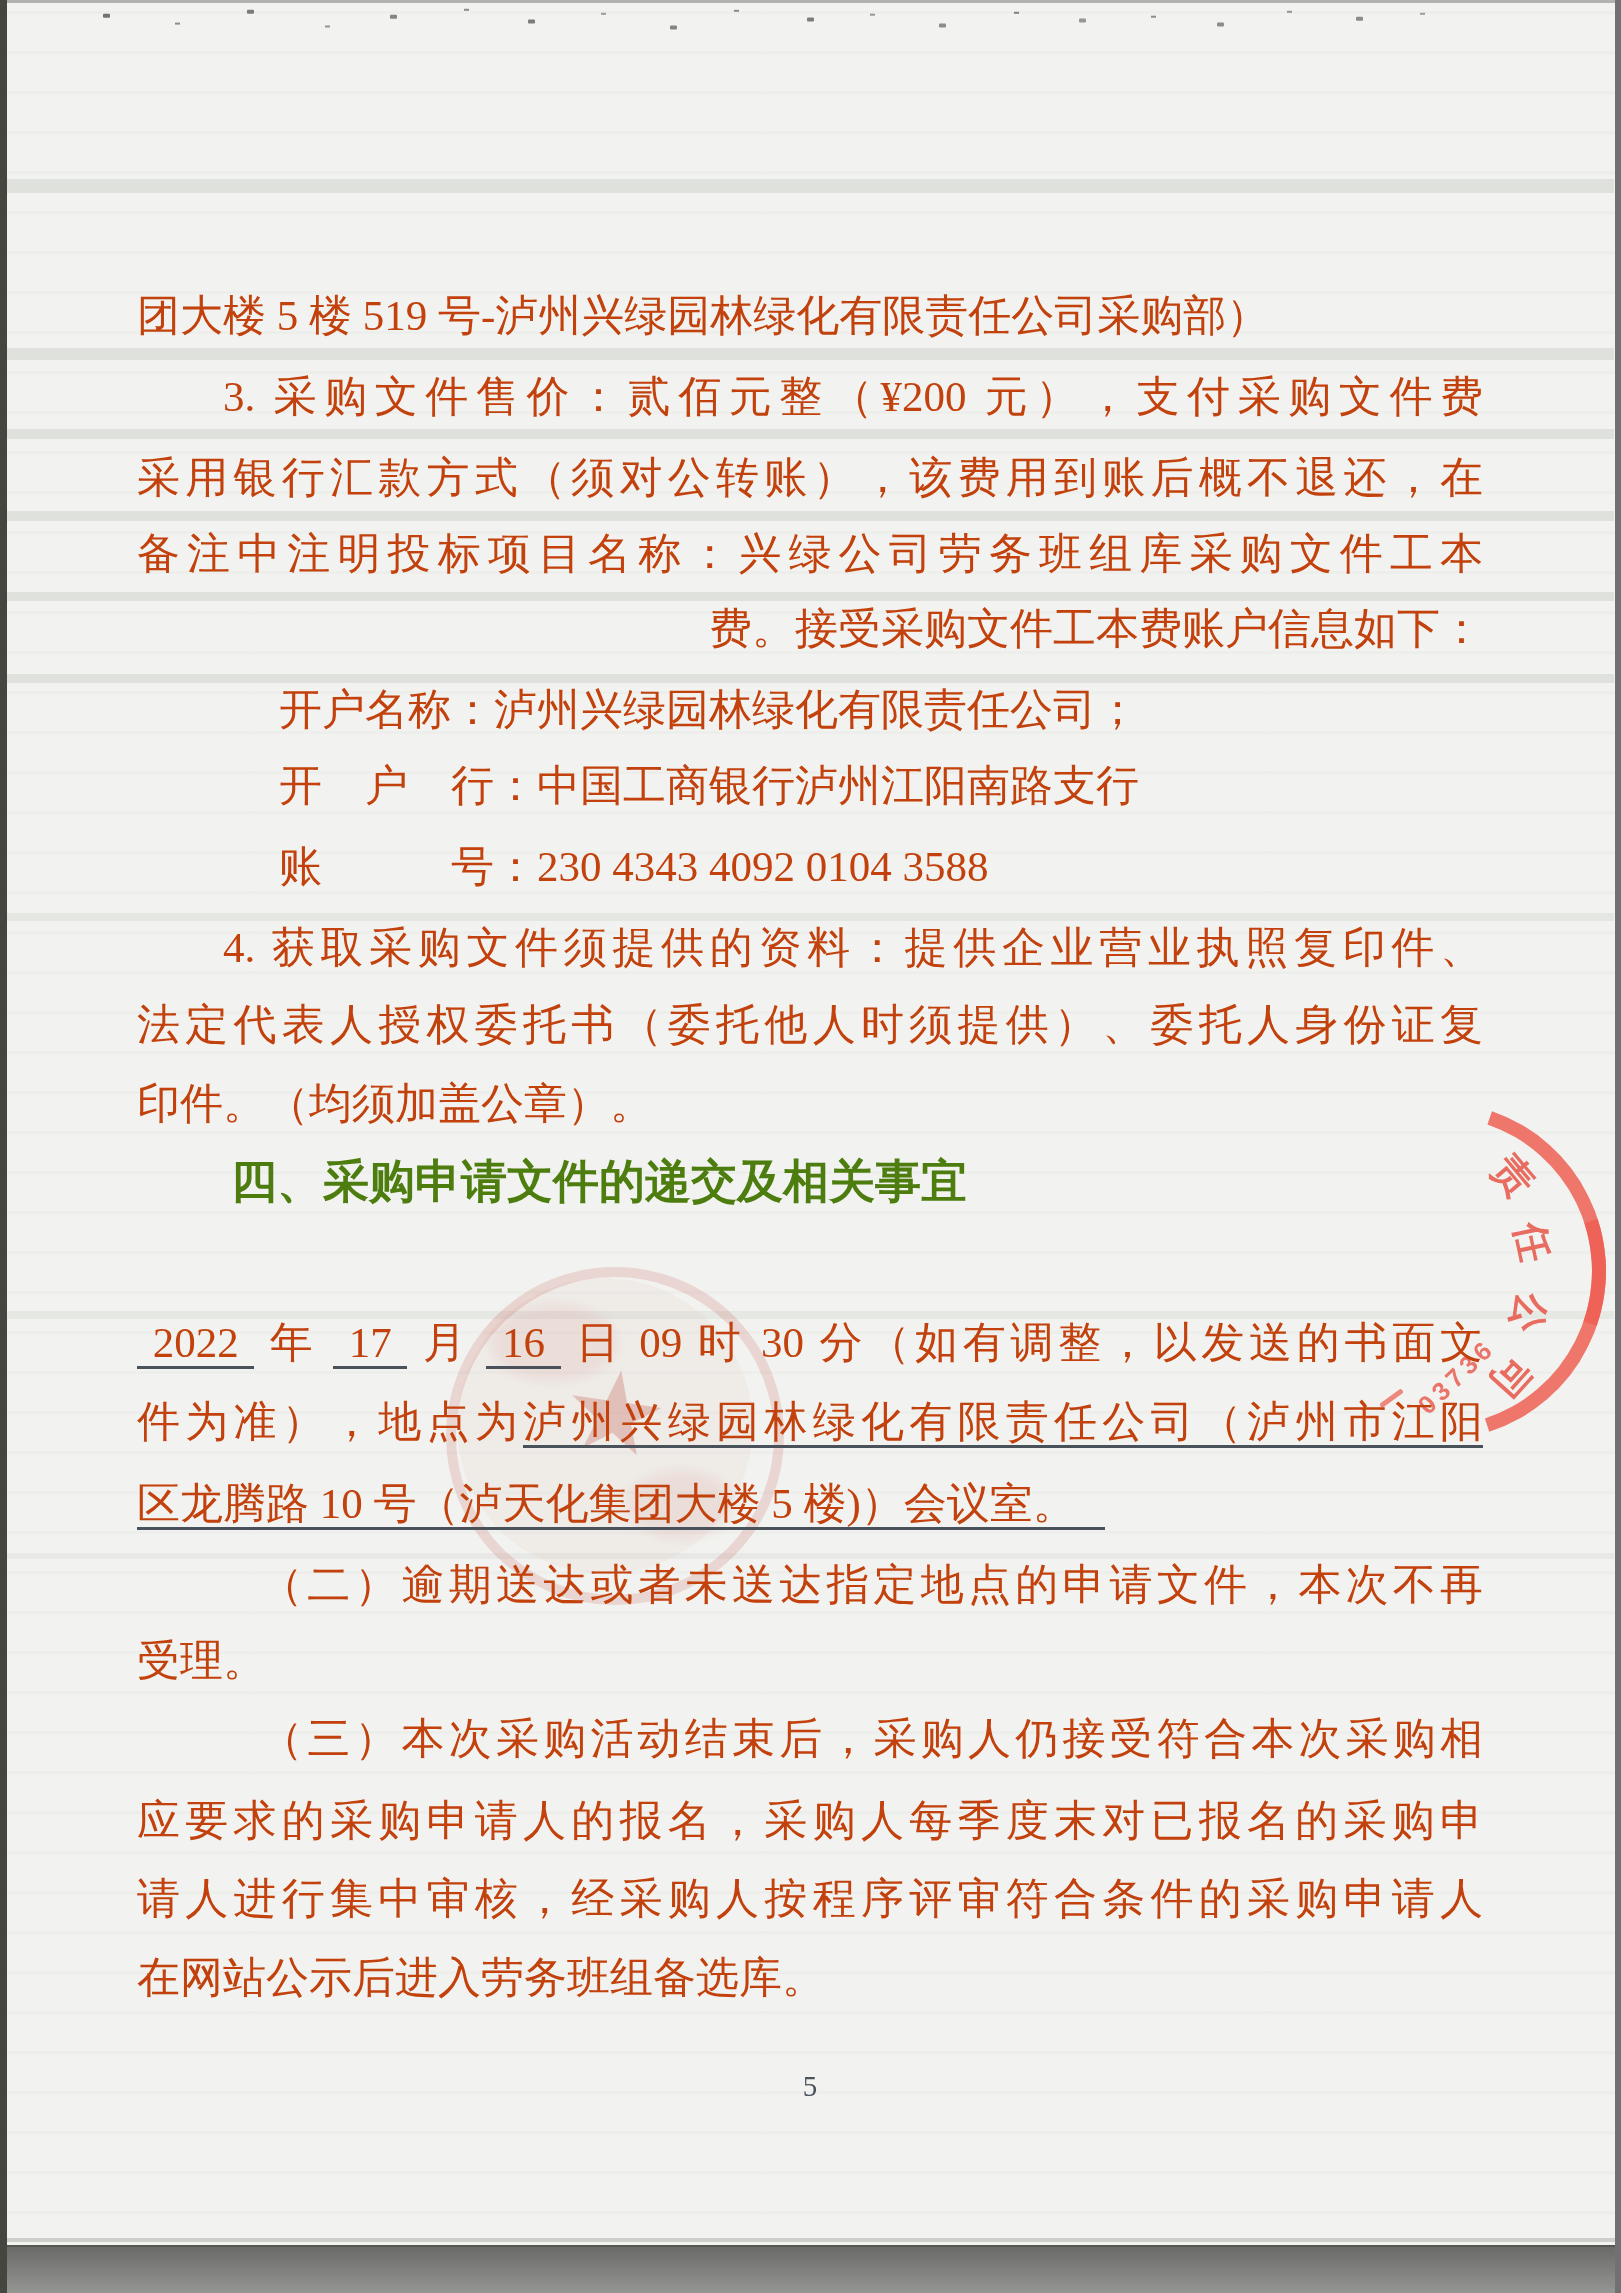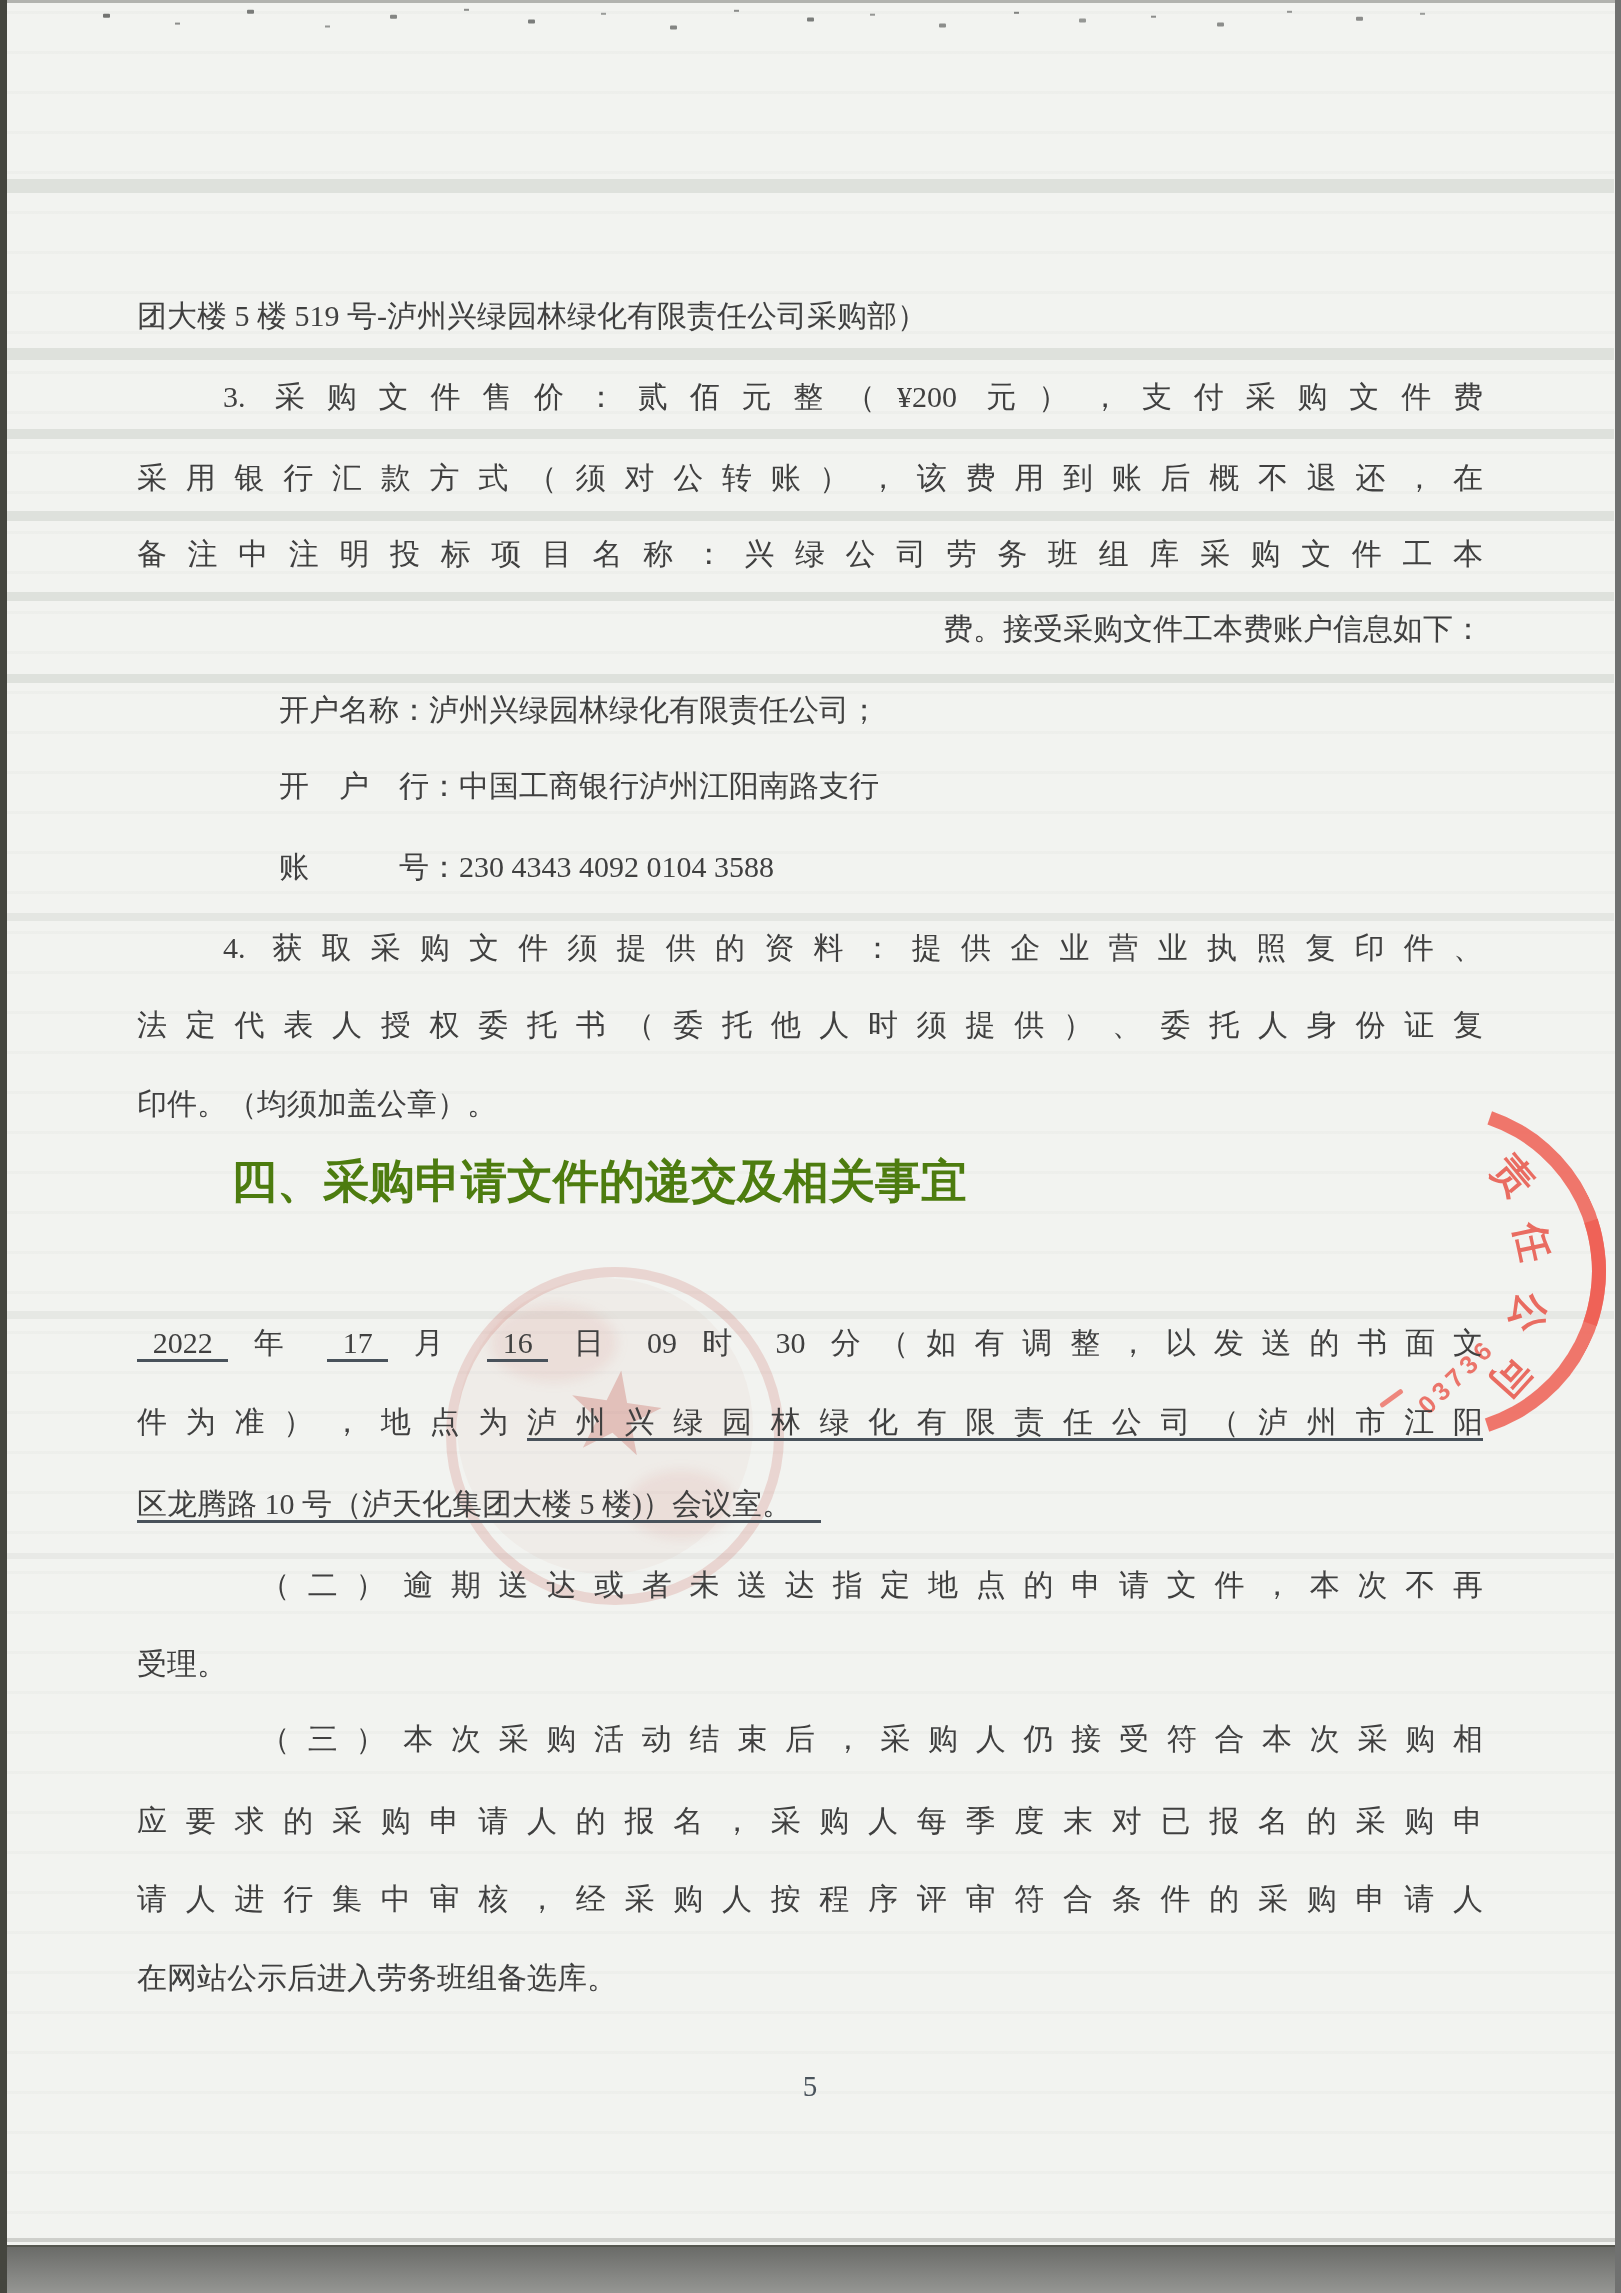--- a/index.html
+++ b/index.html
@@ -31,22 +31,22 @@
       528px 19.6px 0 0 rgba(72,74,72,.7),  600px 11.8px 0 -1px rgba(72,74,72,.5),
       670px 25.5px 0 0 rgba(72,74,72,.65), 733px 8.8px  0 -1px rgba(72,74,72,.6),
       807px 17.6px 0 0 rgba(72,74,72,.7),  869px 12.7px 0 -1px rgba(72,74,72,.55),
       939px 23.5px 0 0 rgba(72,74,72,.6),  1013px 10.8px 0 -1px rgba(72,74,72,.65),
       1079px 18.6px 0 0 rgba(72,74,72,.55),1150px 14.7px 0 -1px rgba(72,74,72,.6),
       1217px 22.5px 0 0 rgba(72,74,72,.6), 1286px 9.8px 0 -1px rgba(72,74,72,.55),
       1356px 16.7px 0 0 rgba(72,74,72,.6), 1419px 11.8px 0 -1px rgba(72,74,72,.5);}
   
   .line{
     position:absolute;left:137px;right:138px;
-    font-size:30px;line-height:57px;height:59px;
-    color:#404040;white-space:nowrap;
+    font-size:43px;line-height:57px;height:59px;
+    color:#c2410c;white-space:nowrap;
   }
   .just{text-align:justify;text-align-last:justify;white-space:normal;}
   .heading{font-weight:bold;font-size:46px;color:#4d7c0f;}
   .u{border-bottom:3.9px solid #49525b;}
   .blank{border-bottom:3.9px solid #49525b;padding:0 15.7px;}
   .tail-u{padding-right:29px;}
   .pagenum{position:absolute;left:137px;right:138px;top:2070px;
     text-align:center;font-size:29px;color:#4a535c;}
   
   .seal-faint-ring{position:absolute;left:446px;top:1267px;width:318px;height:318px;
@@ -111,21 +111,21 @@
   <div class="line just" style="top:996px;">法定代表人授权委托书（委托他人时须提供）、委托人身份证复</div>
   <div class="line heading" style="top:1153px;text-indent:94px;">四、采购申请文件的递交及相关事宜</div>
 
   <div class="line just" style="top:1314px;"><span class="blank">2022</span><span> 年 </span><span class="blank">17</span><span> 月 </span><span class="blank">16</span><span> 日 09 时 30 分（如有调整，以发送的书面文</span></div>
 
   <div class="line just" style="top:1393px;"><span>件为准），地点为</span><span class="u">泸州兴绿园林绿化有限责任公司（泸州市江阳</span></div>
 
   <div class="line" style="top:1475px;"><span class="u tail-u">区龙腾路 10 号（泸天化集团大楼 5 楼)）会议室。</span></div>
 
   <div class="line just" style="top:1556px;text-indent:123px;">（二）逾期送达或者未送达指定地点的申请文件，本次不再</div>
-  <div class="line" style="top:1635px;">受理。</div>
+  <div class="line" style="top:1635px;font-family:Liberation Mono, monospace;">受理。</div>
   <div class="line just" style="top:1710px;text-indent:123px;">（三）本次采购活动结束后，采购人仍接受符合本次采购相</div>
   <div class="line just" style="top:1792px;">应要求的采购申请人的报名，采购人每季度末对已报名的采购申</div>
   <div class="line just" style="top:1870px;">请人进行集中审核，经采购人按程序评审符合条件的采购申请人</div>
   <div class="line" style="top:1949px;">在网站公示后进入劳务班组备选库。</div>
 
   <div class="pagenum">5</div>
 
   <div class="edge-top"></div>
   <div class="edge-bottom-gap"></div>
   <div class="edge-bottom"></div>

